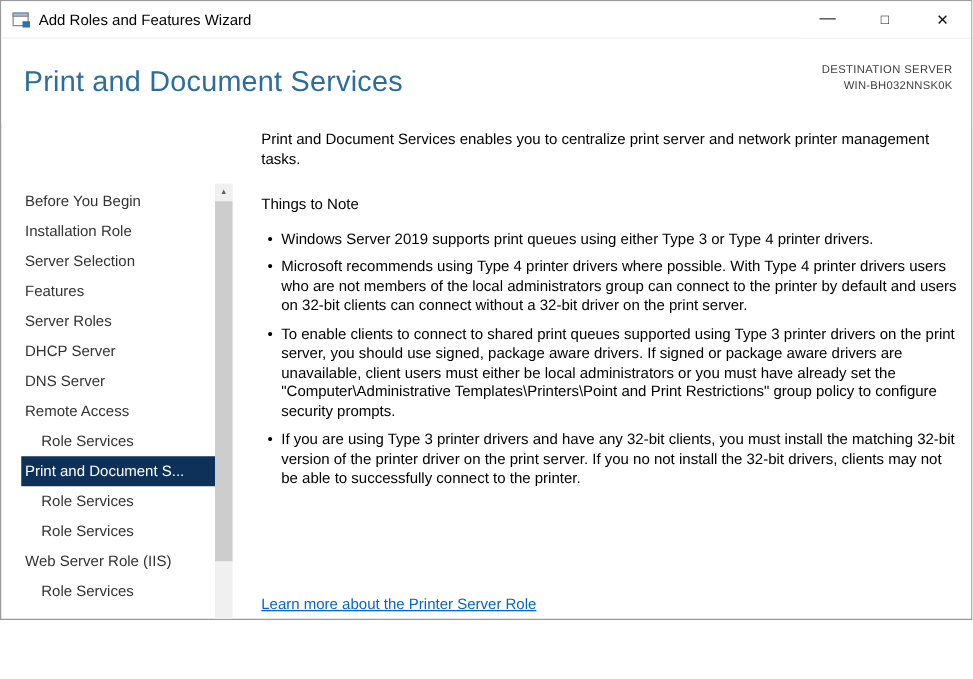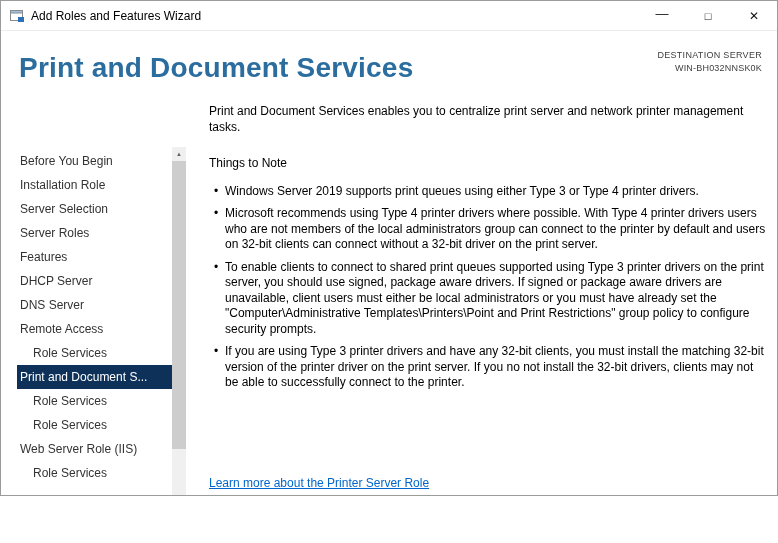--- a/index.html
+++ b/index.html
@@ -31,21 +31,21 @@
     font-family: "Liberation Sans", sans-serif;
   }
   .win-btn.min span { font-size: 13px; position: relative; top: -2px; }
   .win-btn.max span { font-size: 11px; }
   .win-btn.close span { font-size: 12px; }
 
   
   .header { position: absolute; top: 30px; left: 0; right: 0; height: 68px; background: #fff; }
   .page-title {
     position: absolute; left: 18px; top: 21px;
-    font-size: 28px; font-weight: 700;
+    font-size: 23px; font-weight: 400;
     color: var(--accent, #2b6d9e);
     letter-spacing: 0.2px;
   }
   .dest-block { position: absolute; right: 15px; top: 19px; text-align: right; }
   .dest-label { font-size: 9px; color: #3e3e3e; letter-spacing: 0.3px; }
   .dest-server { font-size: 9px; color: #3e3e3e; margin-top: 3px; letter-spacing: 0.2px; }
 
   
   .sidebar { position: absolute; left: 16px; top: 102px; width: 169px; height: 388px; margin-top: 44px; }
   .nav { position: absolute; left: 0; top: 2px; right: 14px; }
@@ -139,22 +139,22 @@
       <div class="dest-label">DESTINATION SERVER</div>
       <div class="dest-server">WIN-BH032NNSK0K</div>
     </div>
   </div>
 
   <div class="sidebar">
     <div class="nav">
       <div class="nav-item">Before You Begin</div>
       <div class="nav-item">Installation Role</div>
       <div class="nav-item">Server Selection</div>
+      <div class="nav-item">Features</div>
       <div class="nav-item">Server Roles</div>
-      <div class="nav-item">Features</div>
       <div class="nav-item">DHCP Server</div>
       <div class="nav-item">DNS Server</div>
       <div class="nav-item">Remote Access</div>
       <div class="nav-item indent">Role Services</div>
       <div class="nav-item selected">Print and Document S...</div>
       <div class="nav-item indent">Role Services</div>
       <div class="nav-item indent">Role Services</div>
       <div class="nav-item">Web Server Role (IIS)</div>
       <div class="nav-item indent">Role Services</div>
     </div>

